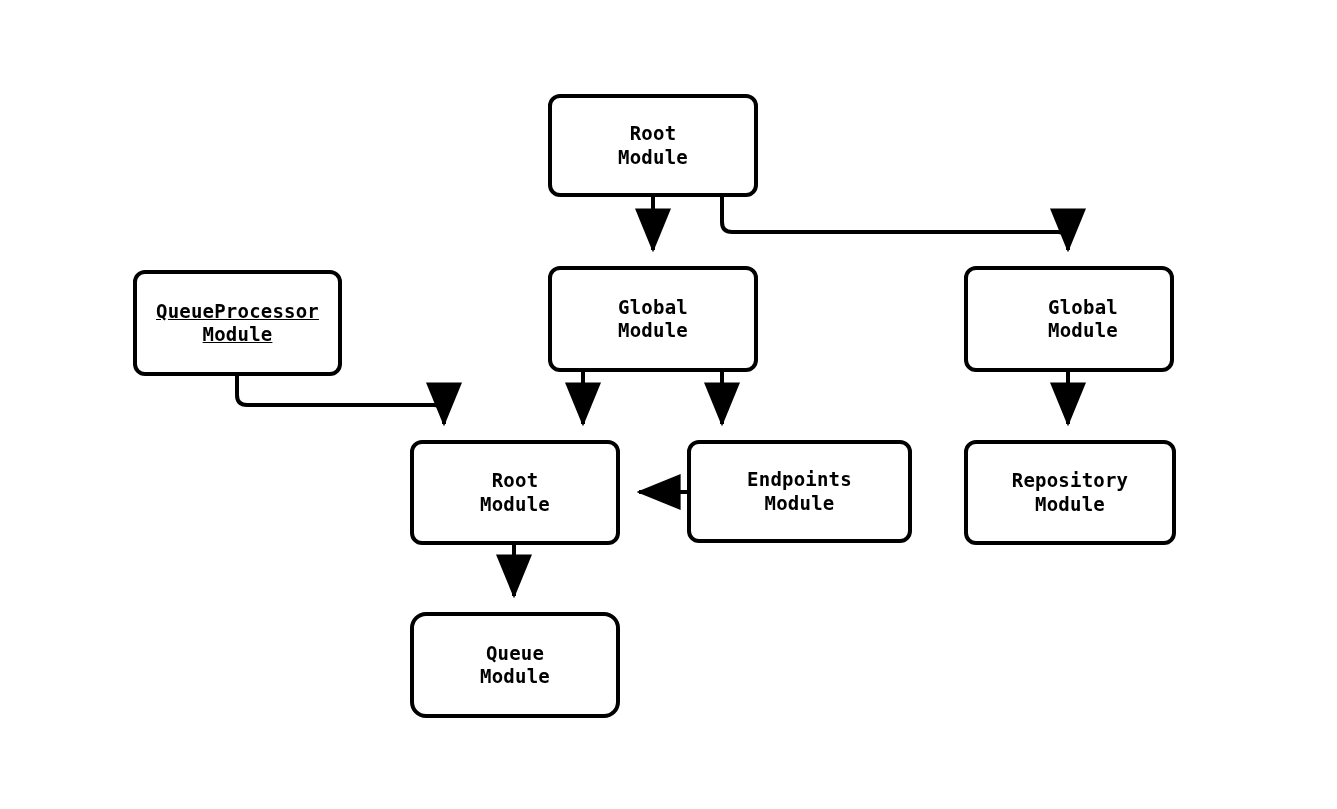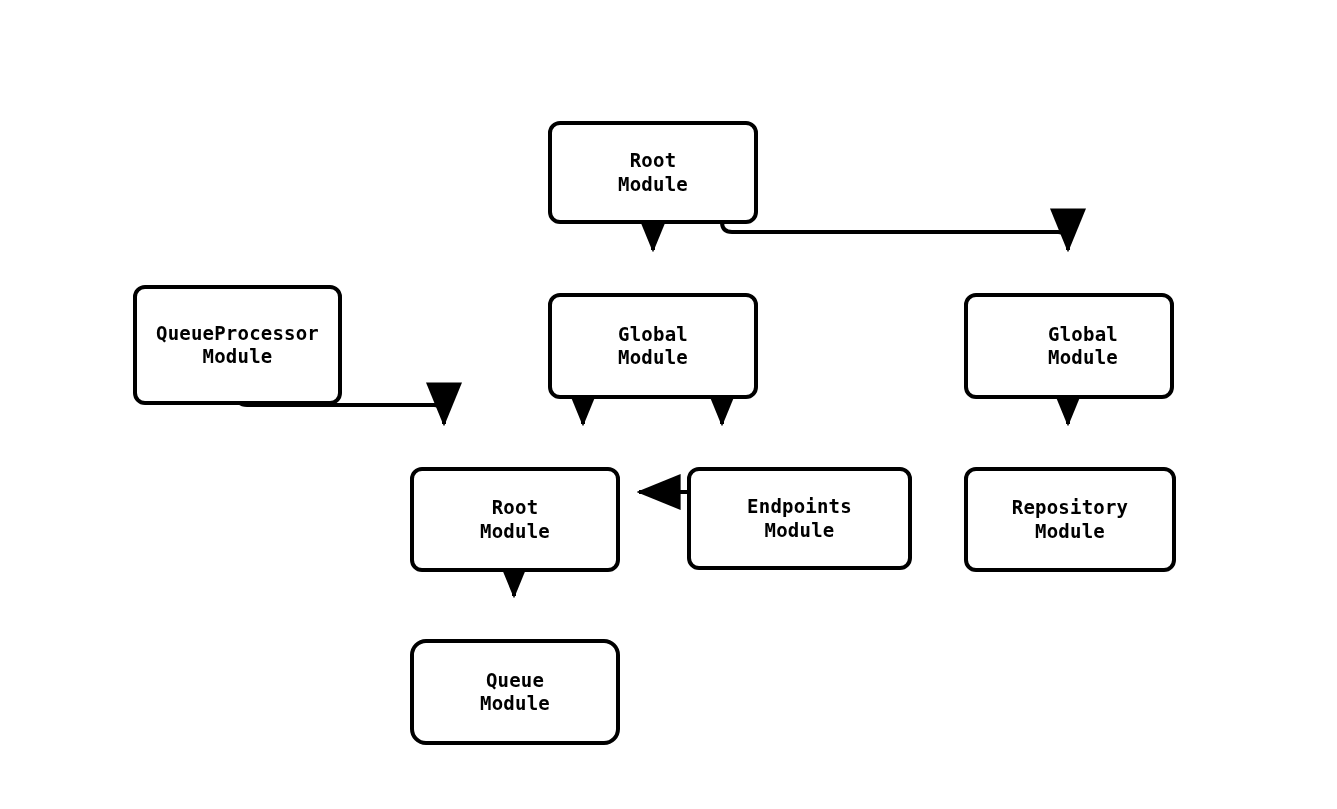--- a/index.html
+++ b/index.html
@@ -40,21 +40,20 @@
     flex-direction: column;
     align-items: center;
     justify-content: center;
     text-align: center;
     color: #000000;
     font-weight: bold;
     font-size: 19px;
     line-height: 1.22;
     letter-spacing: 0.2px;
     z-index: 2;
-    margin-top: 27px;
   }
   .node-line {
     display: block;
     white-space: pre;
   }
 </style>
 </head>
 <body>
 
 <div id="diagram-canvas">
@@ -81,21 +80,21 @@
     <path d="M1068,372 L1068,424" fill="none" stroke="#000000" stroke-width="4" marker-end="url(#arrowhead)"></path>
 
     <path d="M514,545 L514,596" fill="none" stroke="#000000" stroke-width="4" marker-end="url(#arrowhead)"></path>
   </svg>
 
   <div class="node" style="left:548px; top:94px; width:210px; height:103px;">
     <span class="node-line">Root</span>
     <span class="node-line">Module</span>
   </div>
 
-  <div class="node" style="left:133px; top:258px; width:209px; height:120px;">
+  <div class="node" style="left:133px; top:270px; width:209px; height:106px;text-decoration:underline;">
     <span class="node-line">QueueProcessor</span>
     <span class="node-line">Module</span>
   </div>
 
   <div class="node" style="left:548px; top:266px; width:210px; height:106px;">
     <span class="node-line">Global</span>
     <span class="node-line">Module</span>
   </div>
 
   <div class="node" style="left:964px; top:266px; width:210px; height:106px;padding-left:28px;">

